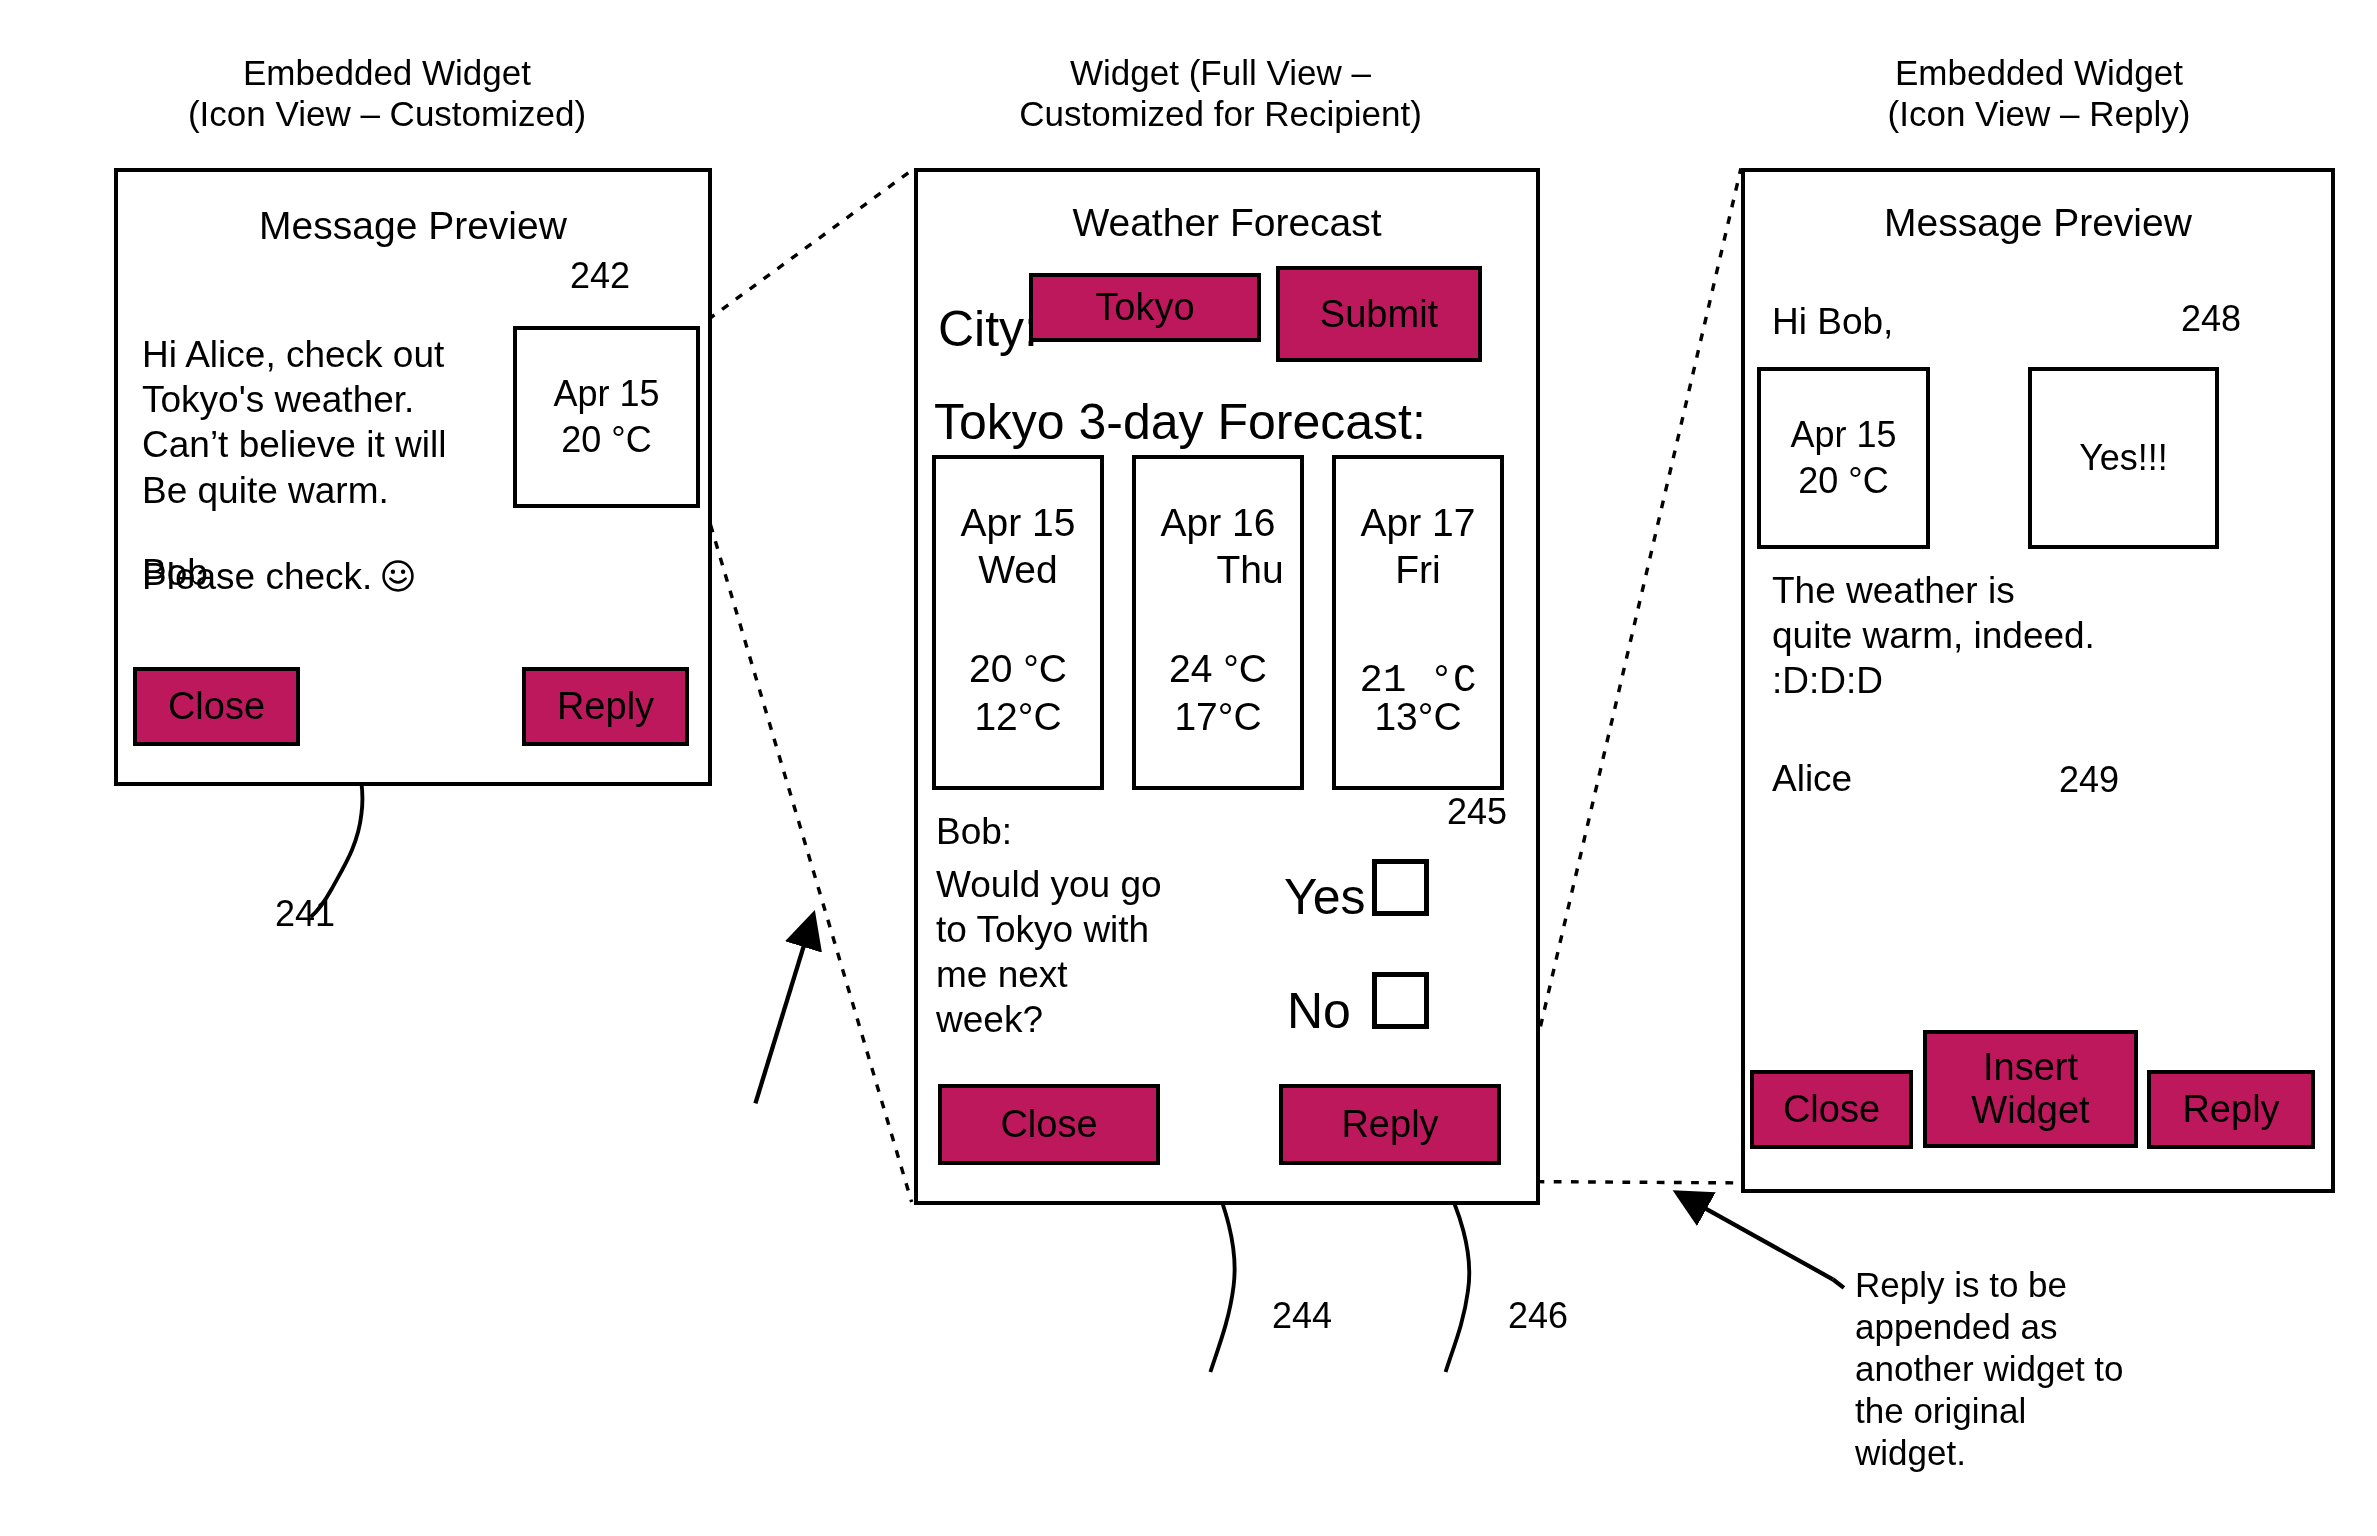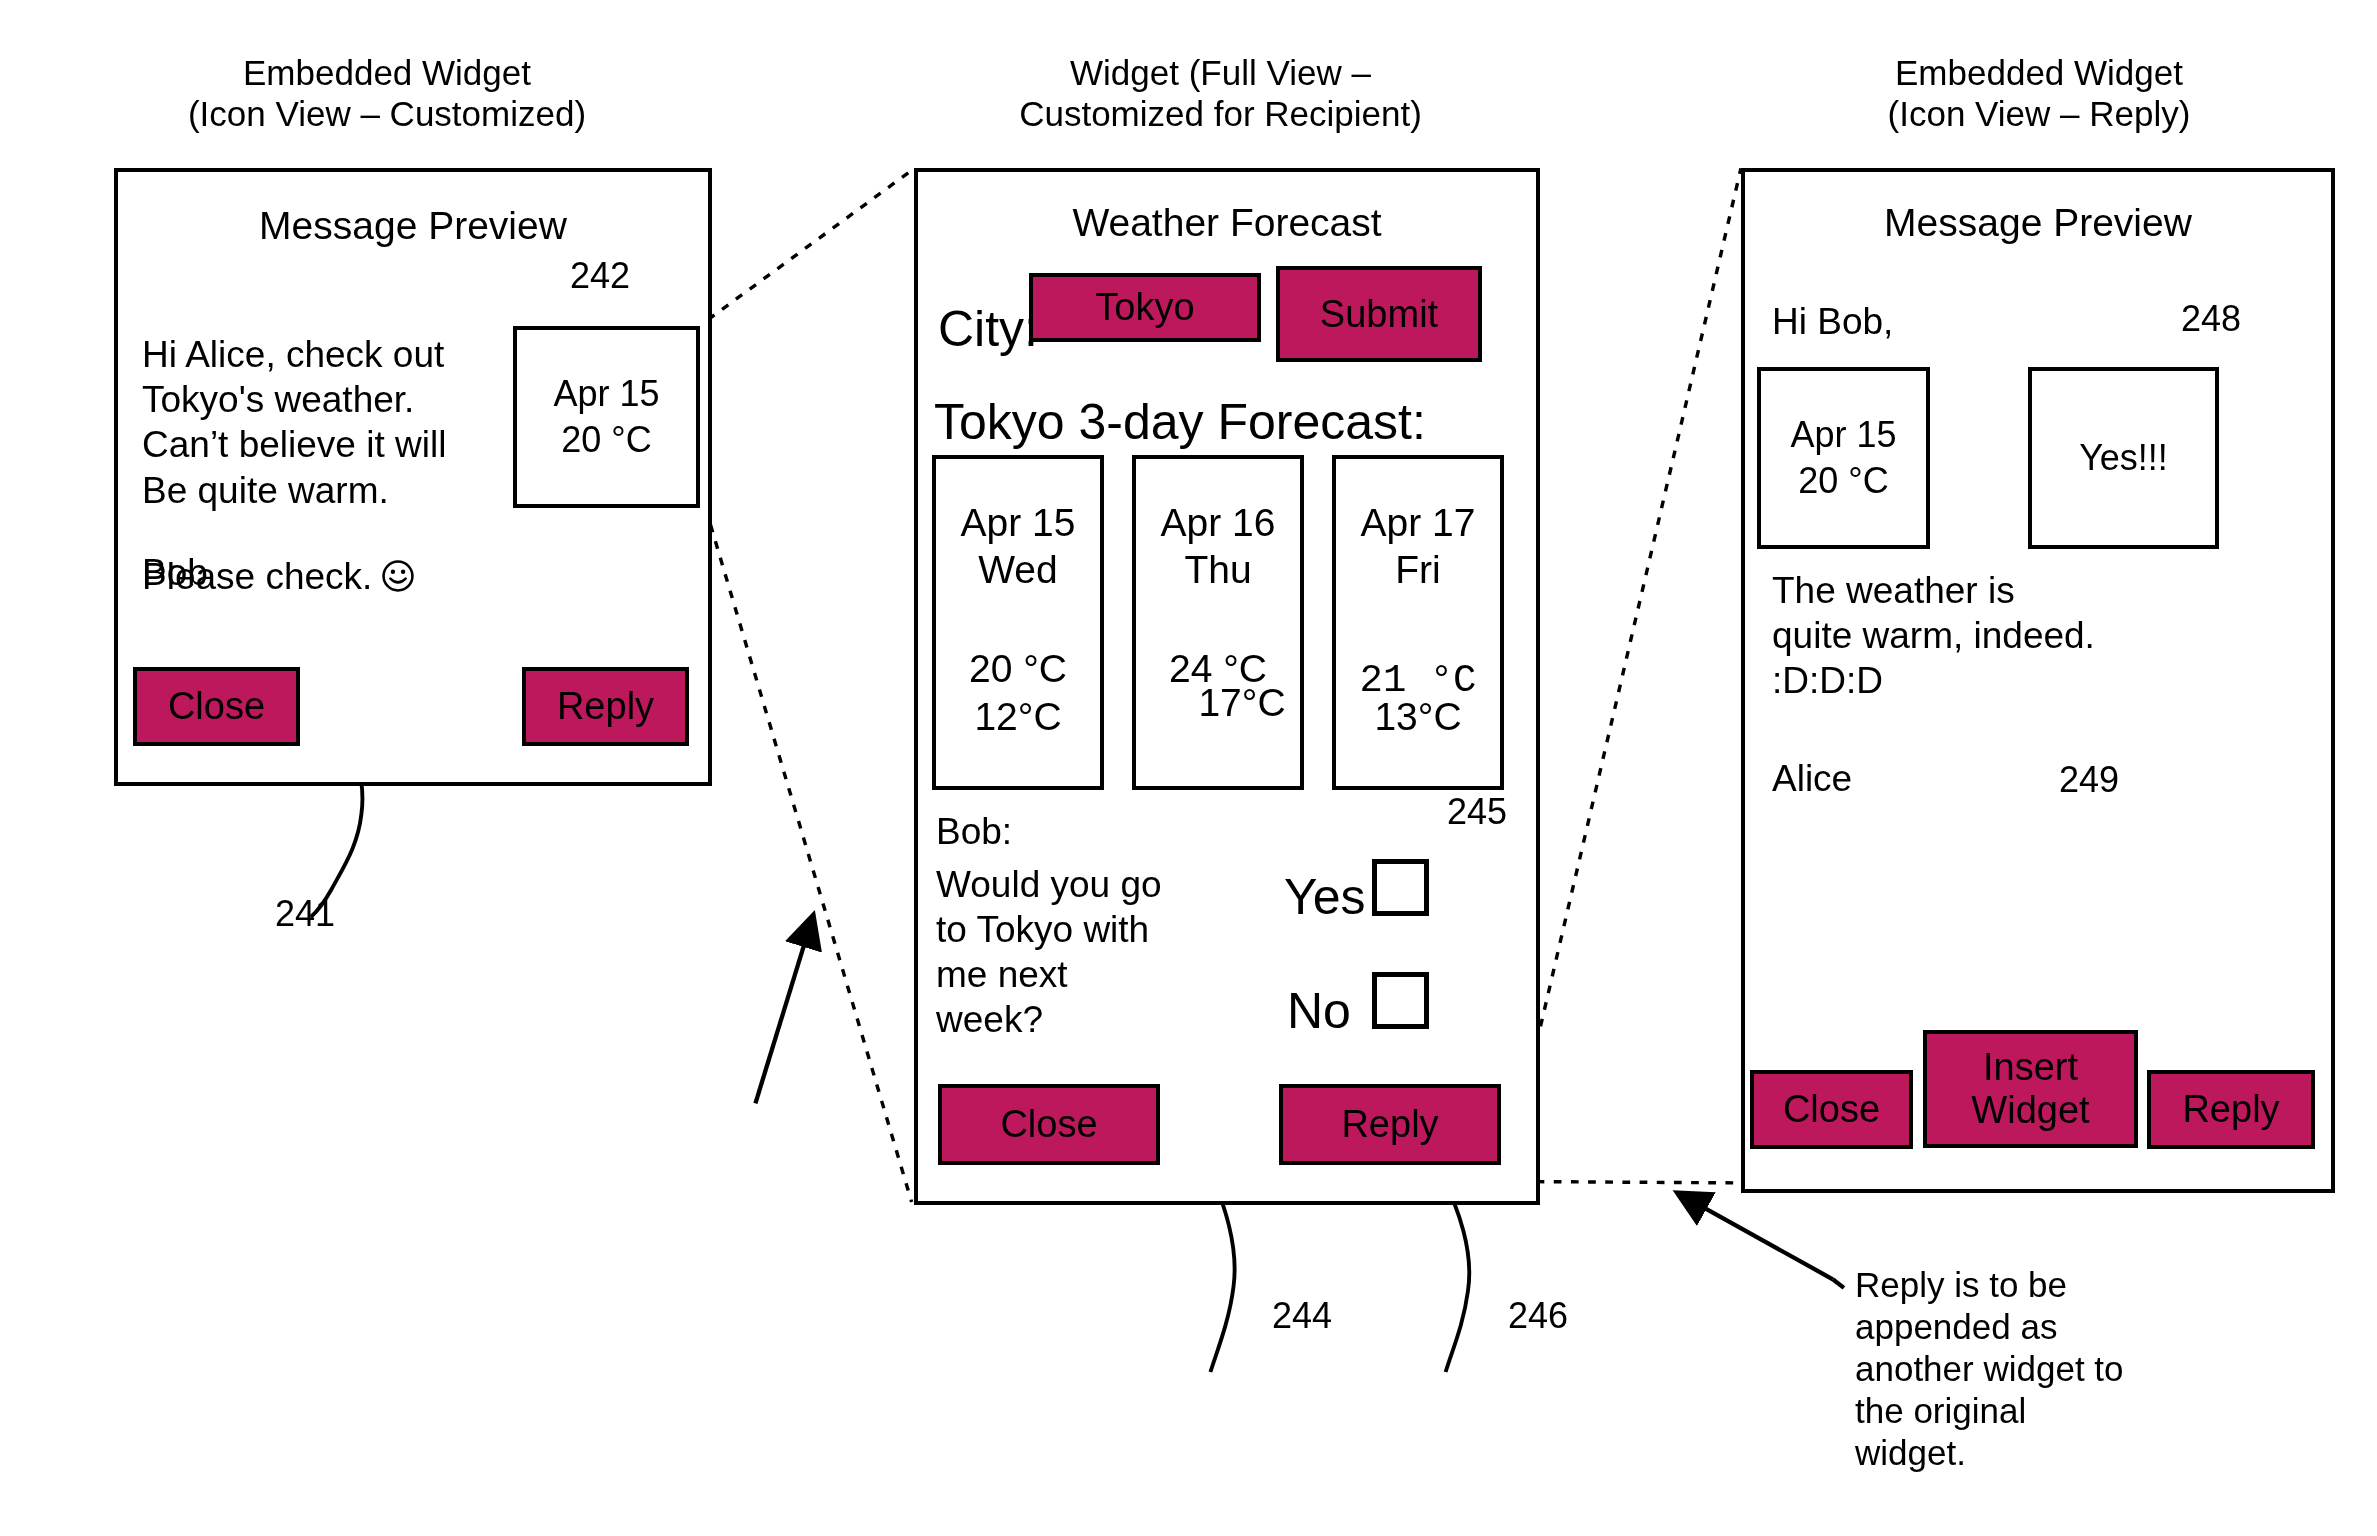--- a/index.html
+++ b/index.html
@@ -238,23 +238,23 @@
 
   <div class="fcard" style="left:932px; top:455px; width:172px; height:335px;">
     <div class="d1" style="top:41px;">Apr 15</div>
     <div class="d1" style="top:88px;">Wed</div>
     <div class="d2" style="top:187px;">20 °C</div>
     <div class="d2" style="top:235px;">12°C</div>
   </div>
 
   <div class="fcard" style="left:1132px; top:455px; width:172px; height:335px;">
     <div class="d1" style="top:41px;">Apr 16</div>
-    <div class="d1" style="top:88px;">Thu</div>
+    <div class="d1" style="top:88px;margin-left:32px;">Thu</div>
     <div class="d2" style="top:187px;">24 °C</div>
-    <div class="d2" style="top:221px;padding-left:24px;">17°C</div>
+    <div class="d2" style="top:235px;">17°C</div>
   </div>
 
   <div class="fcard" style="left:1332px; top:455px; width:172px; height:335px;">
     <div class="d1" style="top:41px;">Apr 17</div>
     <div class="d1" style="top:88px;">Fri</div>
     <div class="d2" style="top:199px;font-family:Liberation Mono, monospace;">21 °C</div>
     <div class="d2" style="top:235px;">13°C</div>
   </div>
 
   <div class="msgtext" style="left:936px; top:809px;">Bob:</div>

